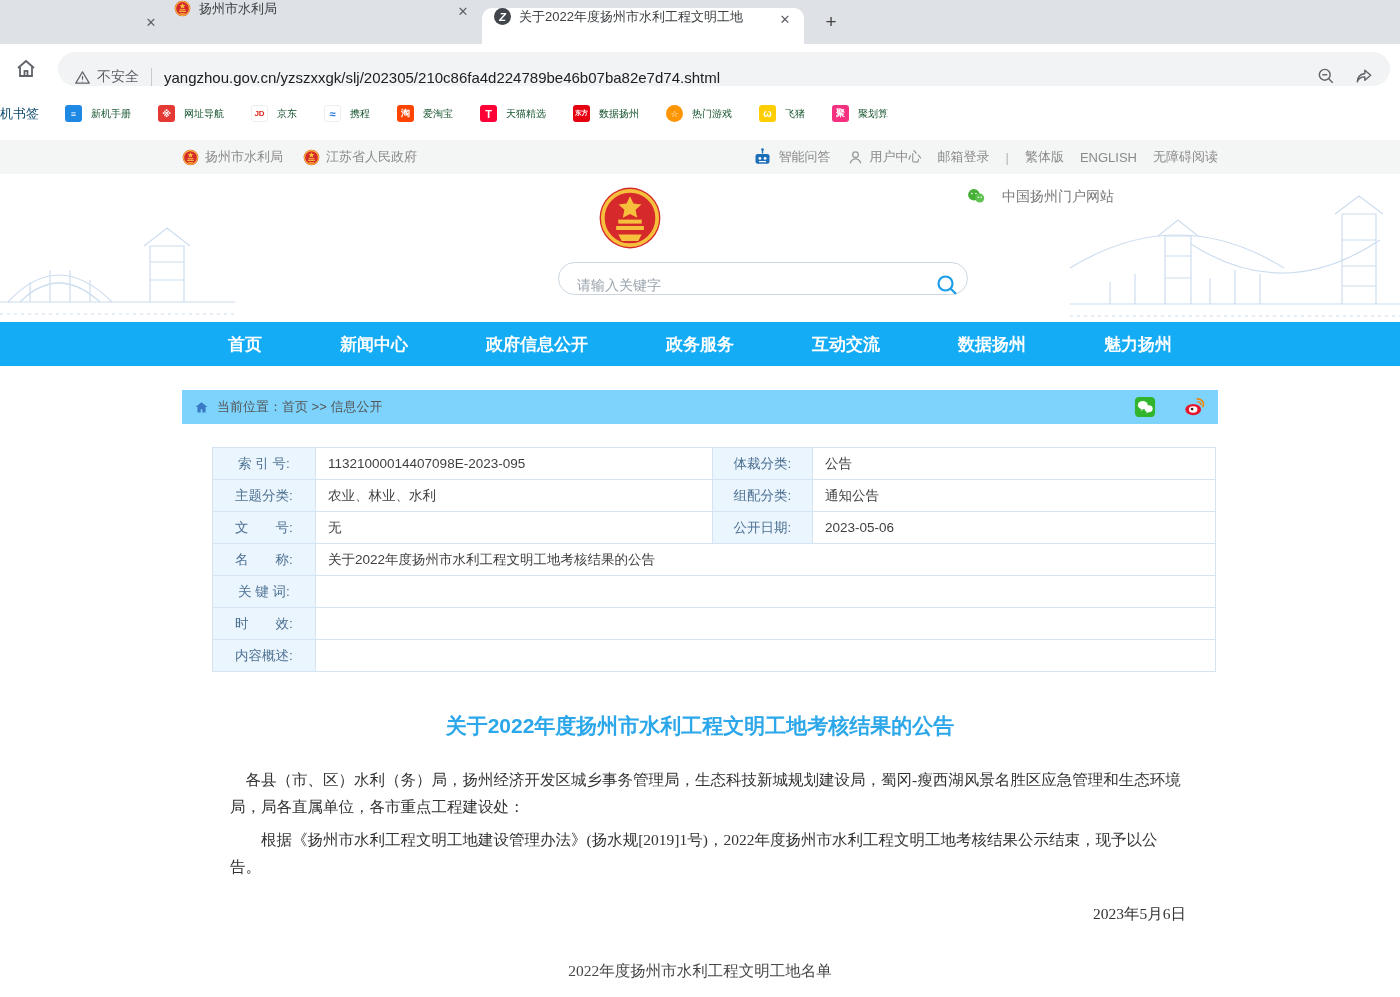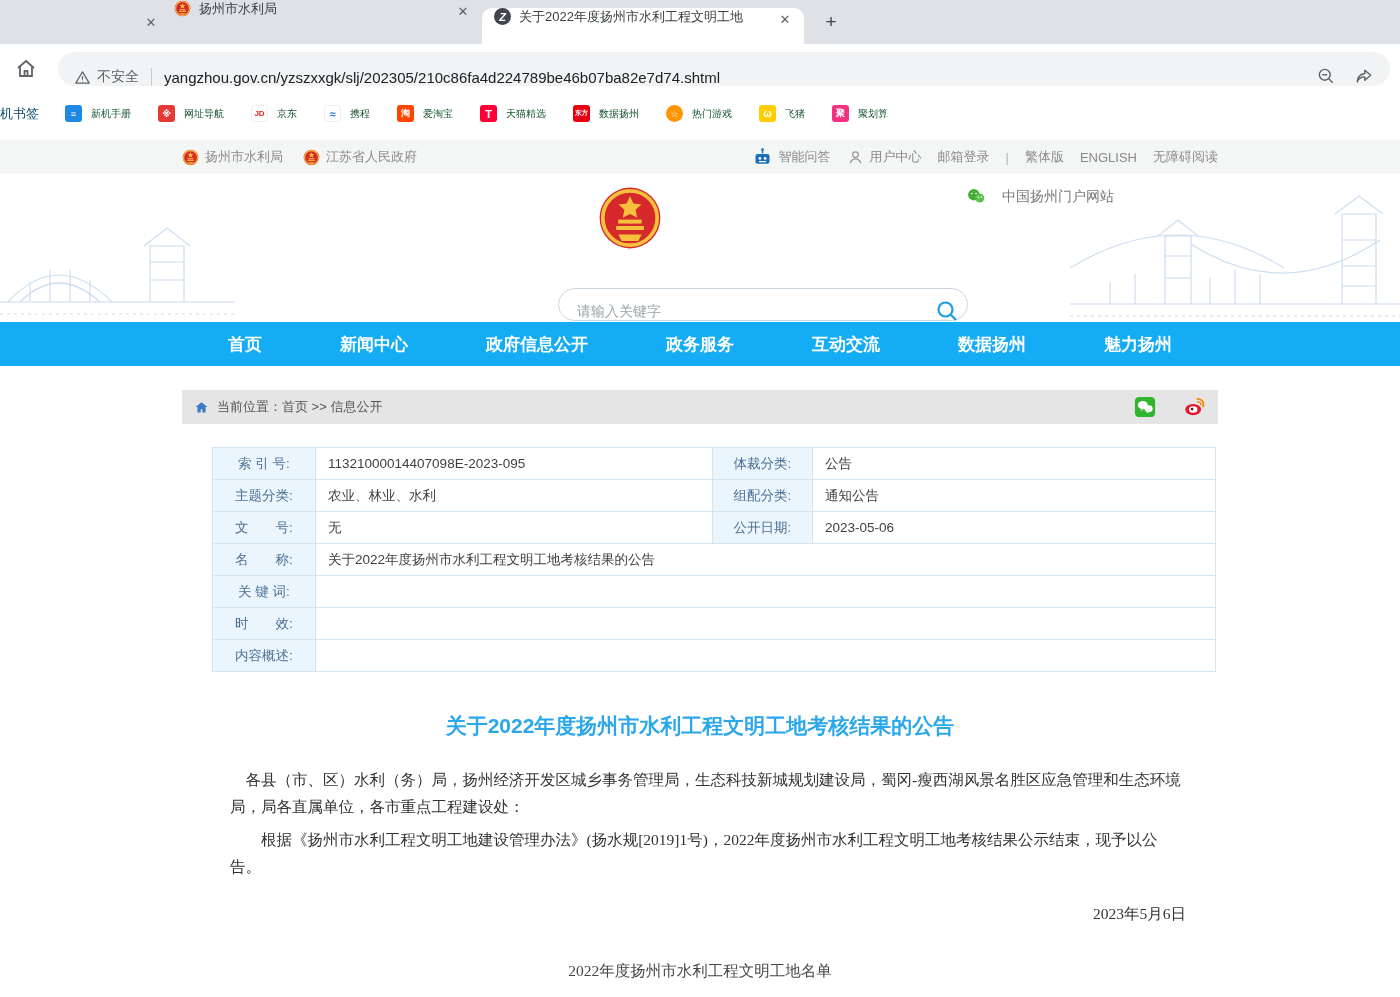--- a/index.html
+++ b/index.html
@@ -65,34 +65,34 @@
   .sk-left { left:0; top:16px; }
   .sk-right { right:0; top:10px; }
   .logo { position:absolute; left:598px; top:12px; display:flex; align-items:center; gap:13px; }
   .logo-emblem { width:64px; height:64px; }
   .logo-title { font-size:37px; font-weight:bold; color:#d2232a; letter-spacing:2px; line-height:40px; }
   .logo-domain { font-size:12.5px; color:#9a9a9a; letter-spacing:4.5px; margin-top:3px; }
   .portal { position:absolute; left:966px; top:12px; display:flex; align-items:flex-end; gap:16px; }
   .portal svg { width:20px; height:20px; }
   .portal-label { font-size:14px; color:#777; }
   .searchbox { position:absolute; left:558px; top:88px; width:410px; height:33px; background:#fff;
-    border:1px solid #ccd6df; border-radius:17px; display:flex; align-items:center; padding:12px 8px 0 18px;margin-top:26px; }
+    border:1px solid #ccd6df; border-radius:17px; display:flex; align-items:center; padding:12px 8px 0 18px; }
   .searchbox input { flex:1; border:none; outline:none; font-size:14px; color:#333; background:transparent; }
   .searchbox input::placeholder { color:#9aa4ad; }
   .searchbox svg { width:24px; height:24px; cursor:pointer; }
 
   
   .nav { height:44px; background:#14acf4;font-weight:bold; }
   .nav-in { width:1036px; margin:0 auto; height:100%; display:flex; justify-content:space-between;
     align-items:center; padding:0 46px; }
   .nav-item { color:#fff; font-size:17px; cursor:pointer; white-space:nowrap; }
 
   
   .container { width:1036px; margin:0 auto; }
-  .crumbbar { margin-top:24px; height:34px; background:#e5e5e5; display:flex; align-items:center; padding:0 12px; }
+  .crumbbar { margin-top:24px; height:34px; background:#7dd3fc; display:flex; align-items:center; padding:0 12px; }
   .crumb-home { width:15px; height:15px; margin-right:8px; }
   .crumb-text { font-size:13px; color:#555; }
   .crumb-sp { flex:1; }
   .share-ic { width:22px; height:22px; cursor:pointer; }
   .share-gap { width:28px; }
 
   table.meta { border-collapse:collapse; margin:23px 3px 0 30px; width:1003px; table-layout:fixed; }
   table.meta td { border:1px solid #d5e4f2; height:32px; font-size:13.5px; }
   td.lbl { background:#eaf5fe; color:#4e7192; text-align:center; }
   td.val { color:#3f3f3f; padding:0 12px; }

